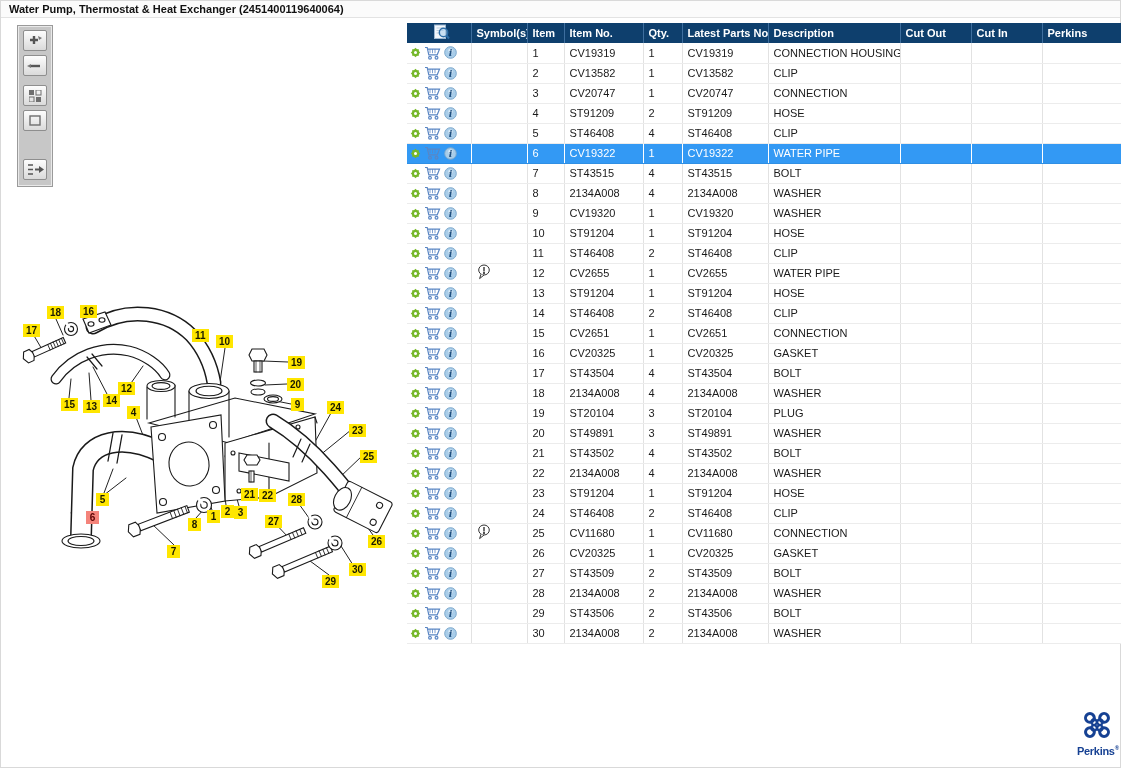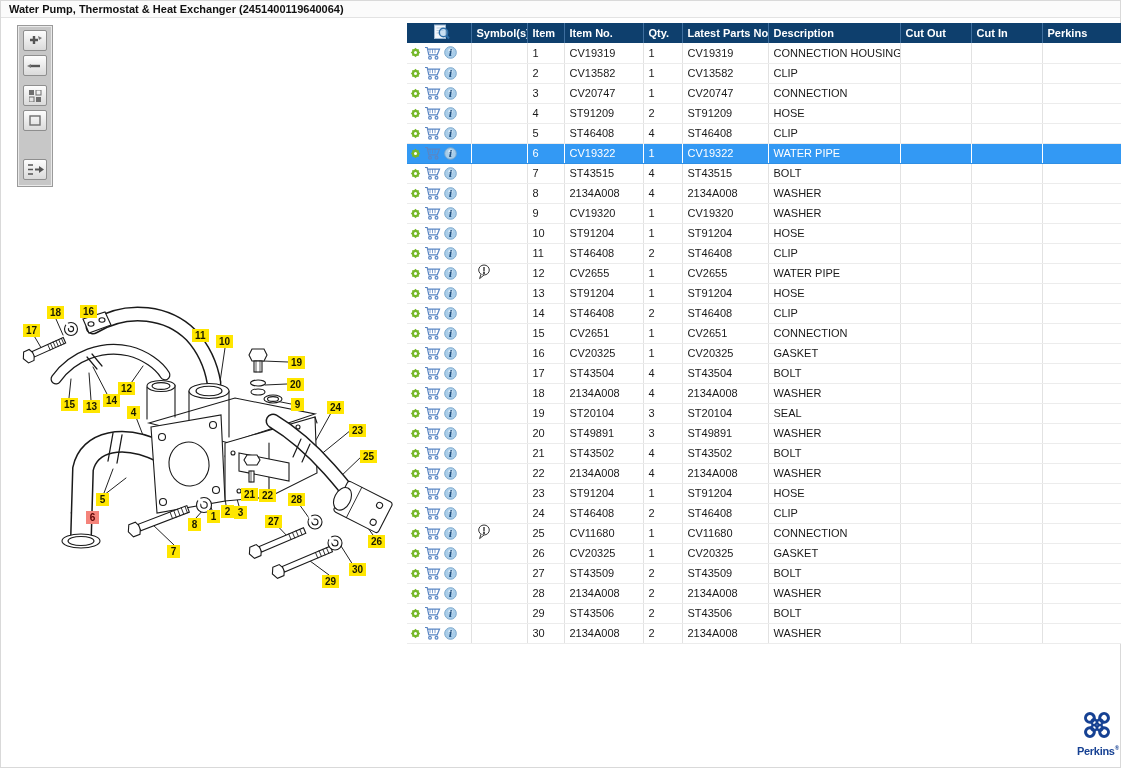--- a/index.html
+++ b/index.html
@@ -985,21 +985,21 @@
       <text x="6.5" y="9.8" text-anchor="middle" font-family="'DejaVu Serif',serif" font-size="9.5" font-style="italic" font-weight="bold" fill="#1F5080">i</text>
     </svg>
                 </span>
               </span>
             </td>
             <td></td>
             <td>19</td>
             <td>ST20104</td>
             <td>3</td>
             <td>ST20104</td>
-            <td>SEAL</td>
+            <td>PLUG</td>
             <td></td>
             <td></td>
             <td></td>
           </tr>
           <tr>
             <td class="icons">
               <span class="actrow">
                 <span class="act">
                   <svg width="11" height="11" viewBox="0 0 11 11">
       <rect x="2.2" y="2.2" width="6.6" height="6.6" fill="#76B82A"></rect>

